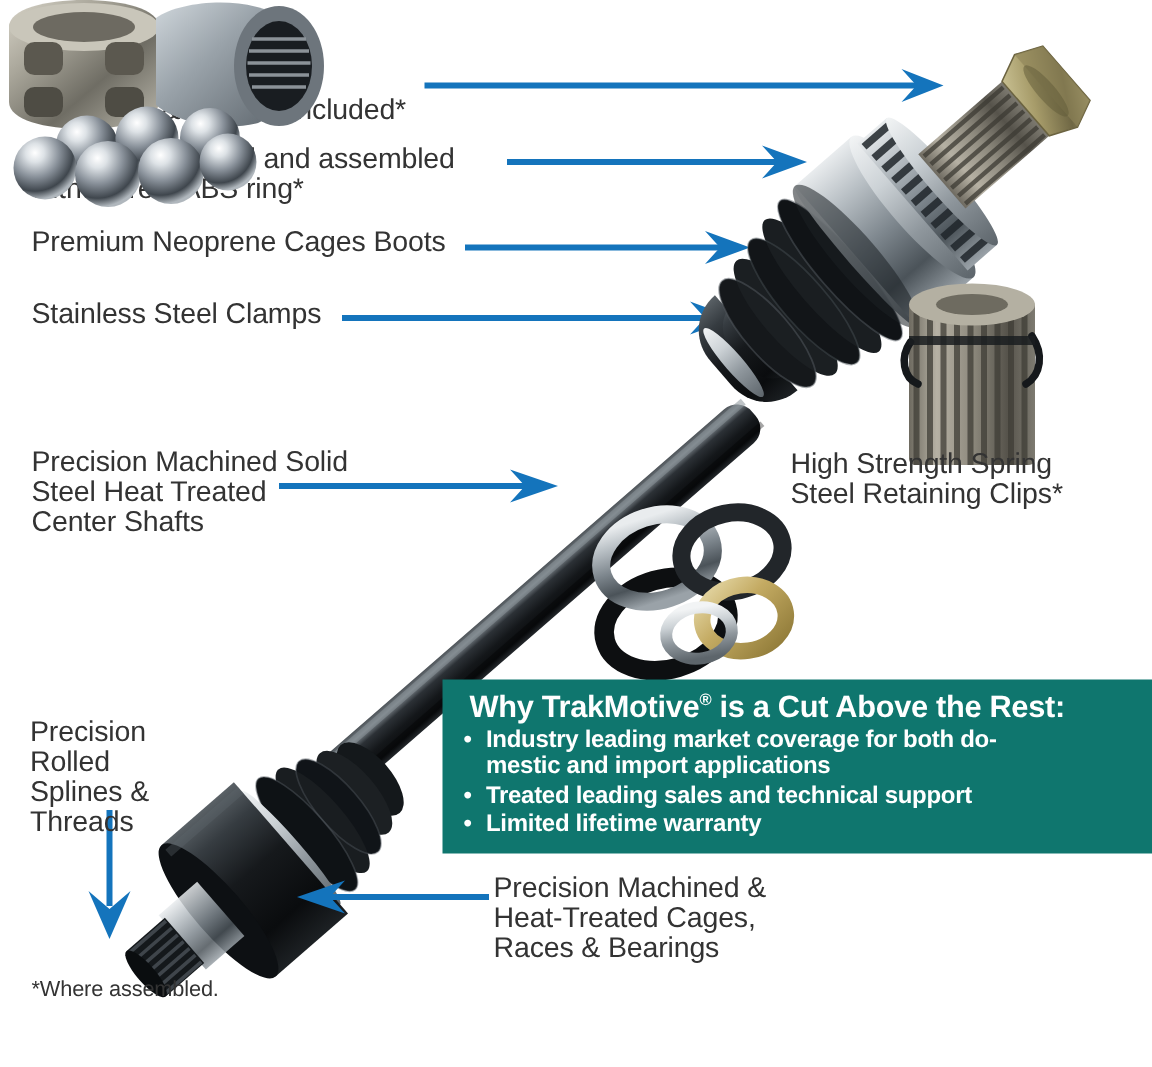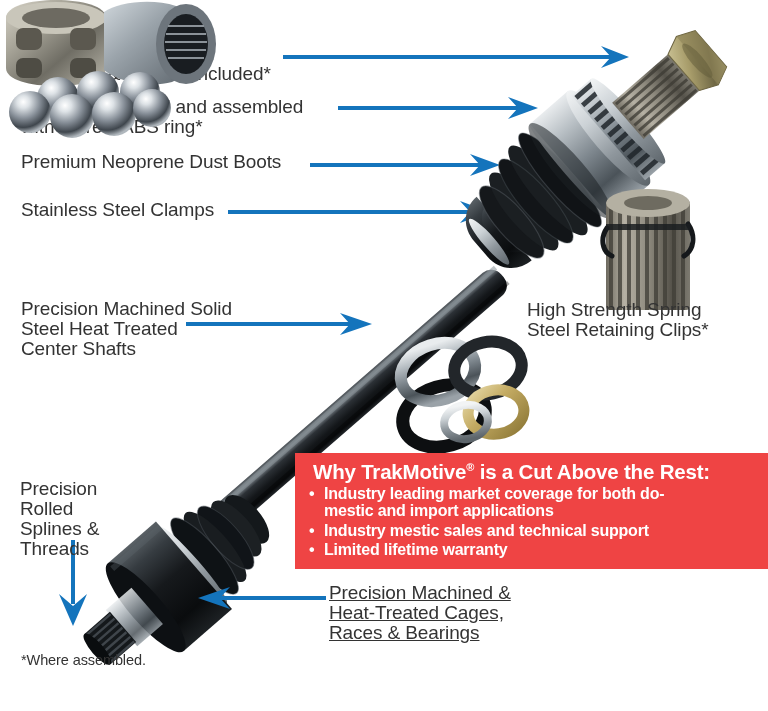--- a/index.html
+++ b/index.html
@@ -27,21 +27,21 @@
 
   
   .arrow{position:absolute;}
   .arrow svg{display:block;overflow:visible;}
 
   
   #callout{
     position:absolute;
     left:295px;top:453px;
     width:473px;height:116px;
-    background:#ef4444;
+    background:#0f766e;
     z-index:30;
   }
   #callout .ttl{
     position:absolute;left:18px;top:7px;
     color:#ffffff;font-size:20.5px;font-weight:700;
     letter-spacing:-0.2px;white-space:nowrap;
   }
   #callout .ttl sup{font-size:11px;vertical-align:super;}
   #callout ul{
     position:absolute;left:14px;top:32px;right:6px;
@@ -380,48 +380,48 @@
       <polyline points="38,0 6,11 38,22 28,11" fill="#1474BC"></polyline>
     </svg>
   </div>
 
   <div class="lbl" style="left:21px;top:44px;">All Necessary Attached
 Hardware &amp; Grease Included*</div>
 
   <div class="lbl" style="left:21px;top:97px;">ABS-consolidated and assembled
 with correct ABS ring*</div>
 
-  <div class="lbl" style="left:21px;top:152px;">Premium Neoprene Dust Boots</div>
+  <div class="lbl" style="left:21px;top:152px;">Premium Neoprene Cages Boots</div>
 
   <div class="lbl" style="left:21px;top:200px;">Stainless Steel Clamps</div>
 
   <div class="lbl" style="left:21px;top:299px;">Precision Machined Solid
 Steel Heat Treated
 Center Shafts</div>
 
   <div class="lbl" style="left:20px;top:467px;z-index:45;margin-top:12px;">Precision
 Rolled
 Splines &amp;
 Threads</div>
 
   <div class="lbl" style="left:527px;top:300px;z-index:25;">High Strength Spring
 Steel Retaining Clips*</div>
 
 
-  <div class="lbl" style="left:329px;top:583px;z-index:45;text-decoration:underline;">Precision Machined &amp;
+  <div class="lbl" style="left:329px;top:583px;z-index:45;">Precision Machined &amp;
 Heat-Treated Cages,
 Races &amp; Bearings</div>
 
   <div class="lbl foot" style="left:21px;top:653px;z-index:45;">*Where assembled.</div>
 
   <div id="callout">
     <div class="ttl">
       <span>Why TrakMotive</span><sup>®</sup><span> is a Cut Above the Rest:</span>
     </div>
     <ul>
       <li>Industry leading market coverage for both do-
 mestic and import applications</li>
-      <li>Industry mestic sales and technical support</li>
+      <li>Treated leading sales and technical support</li>
       <li>Limited lifetime warranty</li>
     </ul>
   </div>
 
 </div>
 
 </body></html>

